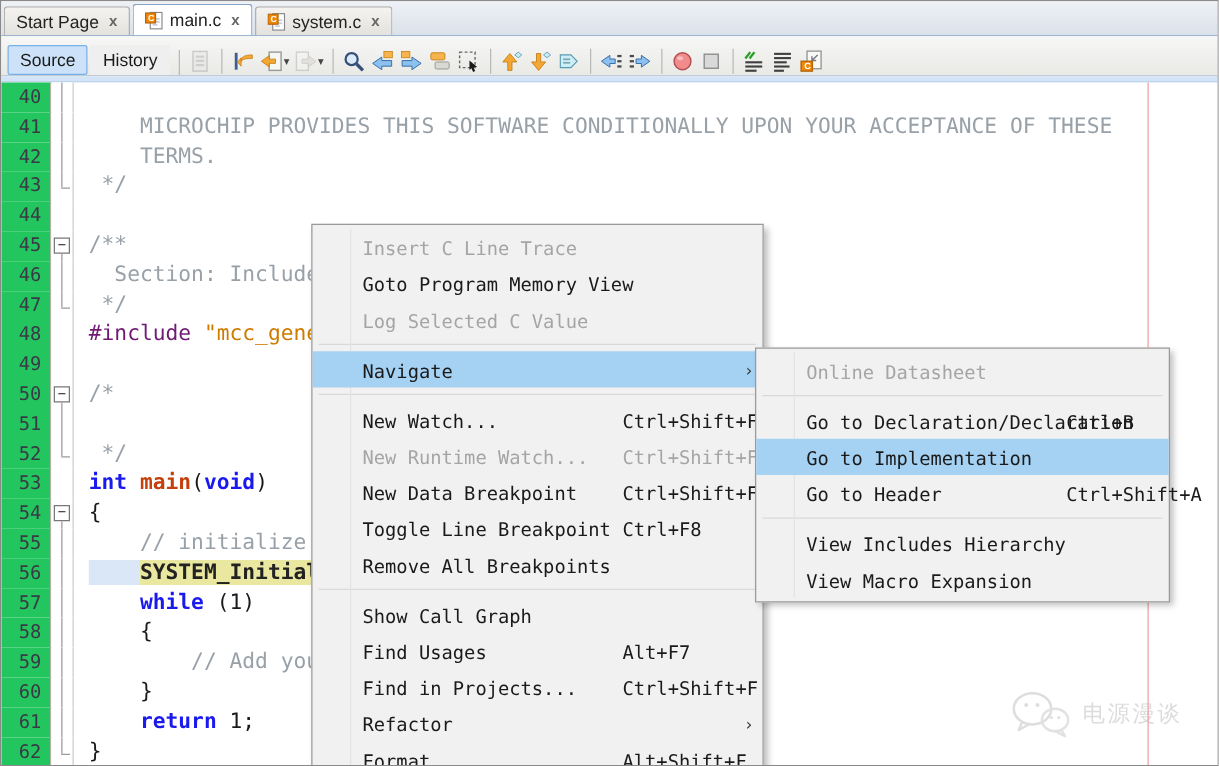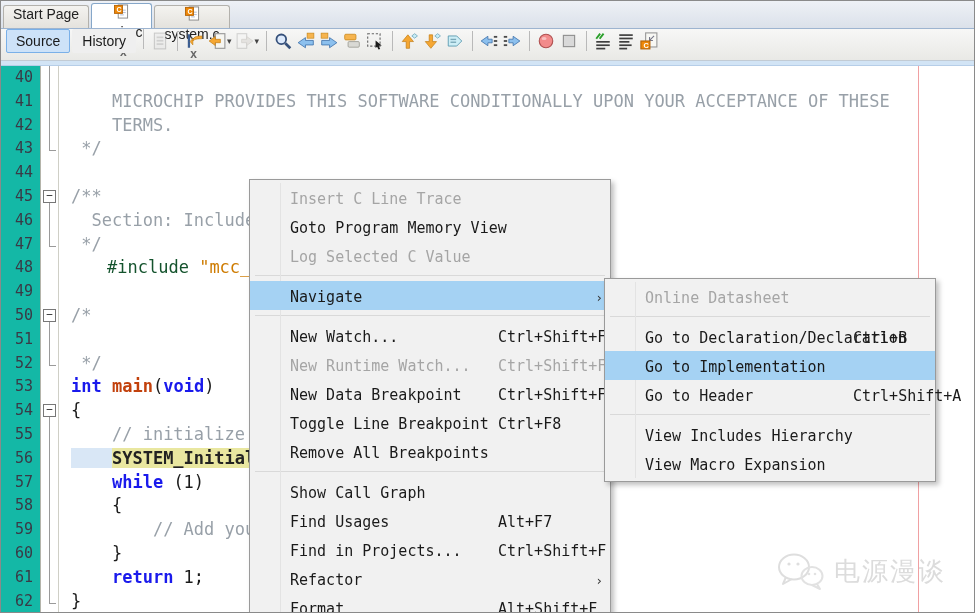--- a/index.html
+++ b/index.html
@@ -4,65 +4,65 @@
 <style>
   html,body{margin:0;padding:0;background:#fff;}
   .app{position:relative;width:975px;height:613px;box-sizing:border-box;border:1px solid #8a8a8a;
        overflow:hidden;background:#fff;font-family:"Liberation Sans",sans-serif;}
 
   
   .tabstrip{height:27px;background:linear-gradient(#eef1f6,#dbe1ea);border-bottom:1px solid #9db4d0;
             display:flex;align-items:flex-end;padding-left:2px;}
   .tab{height:22px;display:flex;align-items:center;gap:5px;padding:0 9px;margin-right:2px;
        background:linear-gradient(#f4f3f0,#e4e2dd);border:1px solid #b3b1ac;border-bottom:none;
-       border-radius:3px 3px 0 0;font-size:14px;color:#222;cursor:default;flex-direction:column;}
+       border-radius:3px 3px 0 0;font-size:14px;color:#222;cursor:default;}
   .tab.active{background:#ffffff;border-color:#86a7c9;height:24px;}
   .tab .close{color:#666;font-size:12px;font-weight:bold;margin-left:3px;}
   .tab .ficon{display:flex;align-items:center;}
 
   
   .toolbar{height:31px;background:linear-gradient(#f7f7f6,#e9e9e6);border-bottom:1px solid #c2cbd4;
-           display:flex;align-items:flex-start;padding:0 5px;}
+           display:flex;align-items:flex-end;padding:0 5px;}
   .tbtn{font-size:14px;color:#1a1a1a;padding:3px 9px;border:1px solid transparent;border-radius:2px;margin-right:2px;}
   .tbtn.selected{background:#cde2f8;border-color:#7ab0e8;}
   .tool-sep{width:1px;height:20px;background:#b9b9b9;margin:0 5px;flex:0 0 auto;}
   .ticon{width:23px;height:23px;display:flex;align-items:center;justify-content:center;border-radius:2px;flex:0 0 auto;}
   .ticon.disabled{opacity:.45;filter:grayscale(.9);}
   .dd{font-size:9px;color:#444;margin:0 2px 0 -2px;}
 
   .blue-strip{height:4px;background:#d2e4f5;border-bottom:1px solid #b6cee8;}
 
   
   .editor{position:relative;height:549px;background:#fff;
           font-family:"DejaVu Sans Mono",monospace;font-size:17px;line-height:23.8px;}
   .lines{position:absolute;inset:0;}
   .row{display:flex;height:23.8px;}
-  .gutter-cell{width:40px;flex:0 0 auto;background:#14b8a6;border-right:1px solid #b4b4aa;color:#3a3a46;
+  .gutter-cell{width:40px;flex:0 0 auto;background:#22c55e;border-right:1px solid #b4b4aa;color:#3a3a46;
                text-align:right;padding-right:7px;font-size:15px;box-sizing:border-box;}
   .fold-cell{width:18px;flex:0 0 auto;background:#fff;border-right:1px solid #cfcfc6;position:relative;box-sizing:border-box;}
   .fold-line::before{content:"";position:absolute;left:8px;top:0;height:100%;width:1px;background:#9a9a9a;}
   .fold-end::before{content:"";position:absolute;left:8px;top:0;height:55%;width:1px;background:#9a9a9a;}
   .fold-end::after{content:"";position:absolute;left:8px;top:55%;width:7px;height:1px;background:#9a9a9a;}
   .fold-start::before{content:"";position:absolute;left:8px;top:18px;height:calc(100% - 18px);width:1px;background:#9a9a9a;}
   .fold-box{position:absolute;left:2px;top:5px;width:11px;height:11px;border:1px solid #777;background:#fff;
             font-size:11px;line-height:10px;text-align:center;color:#333;font-family:"DejaVu Sans Mono",monospace;}
   .code-cell{flex:1;padding-left:12px;white-space:pre;color:#1a1a1a;}
   .c-comment{color:#98a0a8;}
-  .c-directive{color:#14532d;margin-left:36px;}
+  .c-directive{color:#701a75;}
   .c-string{color:#ce7b00;}
   .c-keyword{color:#1a1aec;font-weight:bold;}
   .c-bold{font-weight:bold;color:#c2410c;}
   .c-occurrence{background:#e9e7a0;font-weight:bold;color:#222;}
   .c-curline{background:#d9e7f6;}
 
   .margin-line{position:absolute;left:917px;top:0;bottom:0;width:1px;background:#f0a0a2;z-index:3;}
 
   
   .watermark{position:absolute;right:28px;bottom:22px;display:flex;align-items:center;gap:8px;z-index:2;}
-  .watermark .wtext{font-size:26px;color:#dcdcdc;letter-spacing:2px;}
+  .watermark .wtext{font-size:18px;color:#dcdcdc;letter-spacing:2px;}
 
   
   .menu{position:absolute;background:#f1f1f1;border:1px solid #9a9a9a;box-shadow:3px 3px 5px rgba(0,0,0,.25);
         padding:3px 0;font-size:15px;color:#1a1a1a;box-sizing:border-box;}
   .menu::before{content:"";position:absolute;left:30px;top:3px;bottom:3px;width:1px;background:#e3e3e3;}
   .menu-main{left:248px;top:113px;width:362px;z-index:10;}
   .menu-sub{left:603px;top:212px;width:332px;z-index:11;}
   .menu-item{position:relative;height:29px;display:flex;align-items:flex-end;padding:0 14px 0 40px;white-space:nowrap;}
   .menu-item .shortcut{position:absolute;left:248px;}
   .menu-item.disabled{color:#a5a5a5;}

